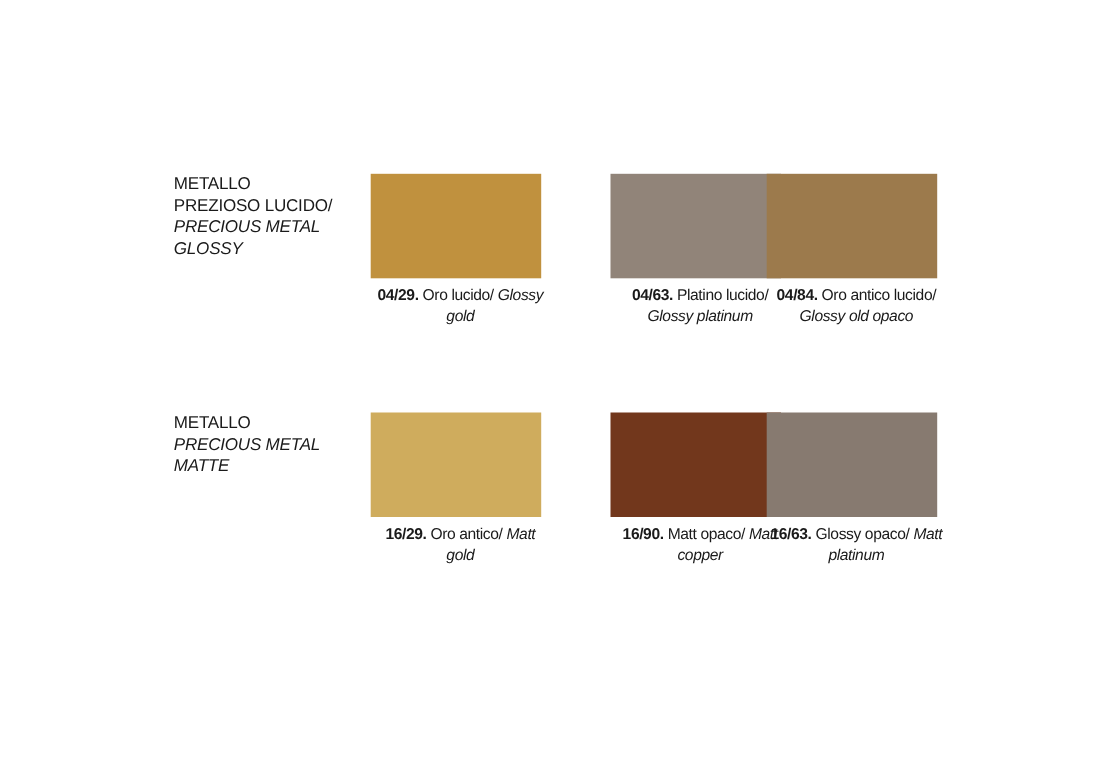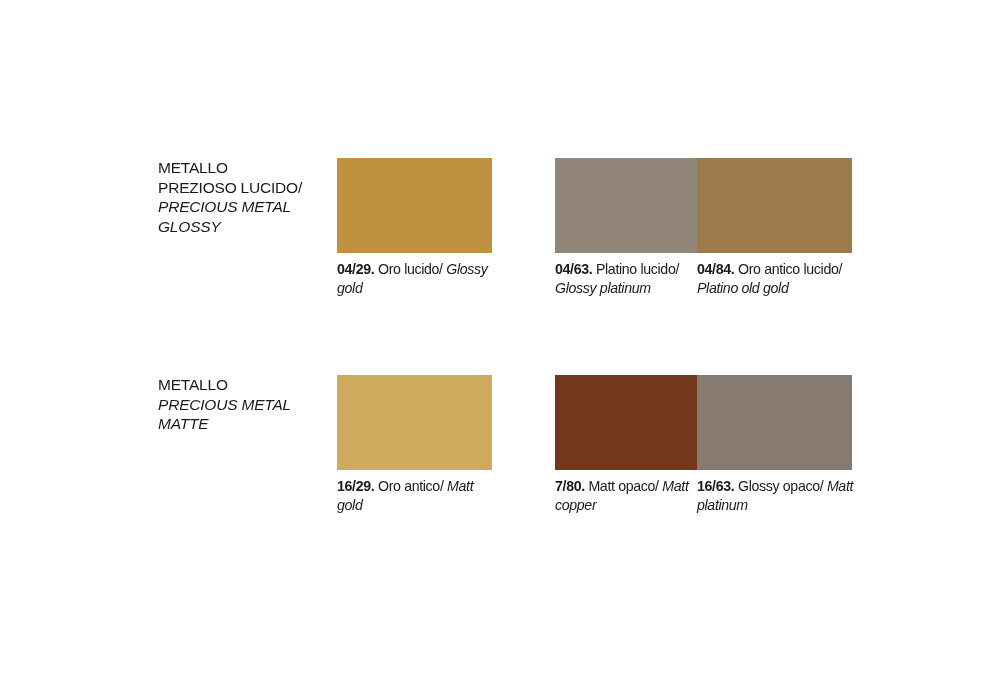--- a/index.html
+++ b/index.html
@@ -48,20 +48,21 @@
   }
   .group-heading .ln.it {
     font-style: italic;
   }
 
   
   .swatch-cell {
     position: absolute;
     top: 0;
     width: 173px;
+    text-align: center;
   }
   .swatch-cell.col-0 { left: 337px; }
   .swatch-cell.col-1 { left: 517px; margin-left: 38px; }
   .swatch-cell.col-2 { left: 697px; }
 
   .swatch-chip {
     width: 155px;
     height: 95px;
   }
 
@@ -113,21 +114,21 @@
         <span class="it-name">Platino lucido/</span>
         <span class="en-name">Glossy platinum</span>
       </div>
     </div>
 
     <div class="swatch-cell col-2">
       <div class="swatch-chip" style="background-color: rgb(156, 122, 76);"></div>
       <div class="swatch-caption">
         <span class="code">04/84.</span>
         <span class="it-name">Oro antico lucido/</span>
-        <span class="en-name">Platino old gold</span>
+        <span class="en-name">Glossy old opaco</span>
       </div>
     </div>
 
   </div>
 
   <div class="group row-2">
 
     <div class="group-heading">
       <span class="ln">METALLO</span>
       <span class="ln it">PRECIOUS METAL</span>
@@ -139,21 +140,21 @@
       <div class="swatch-caption">
         <span class="code">16/29.</span>
         <span class="it-name">Oro antico/</span>
         <span class="en-name">Matt gold</span>
       </div>
     </div>
 
     <div class="swatch-cell col-1">
       <div class="swatch-chip" style="background-color: rgb(114, 55, 28);"></div>
       <div class="swatch-caption">
-        <span class="code">7/80.</span>
+        <span class="code">16/90.</span>
         <span class="it-name">Matt opaco/</span>
         <span class="en-name">Matt copper</span>
       </div>
     </div>
 
     <div class="swatch-cell col-2">
       <div class="swatch-chip" style="background-color: rgb(135, 122, 112);"></div>
       <div class="swatch-caption">
         <span class="code">16/63.</span>
         <span class="it-name">Glossy opaco/</span>

